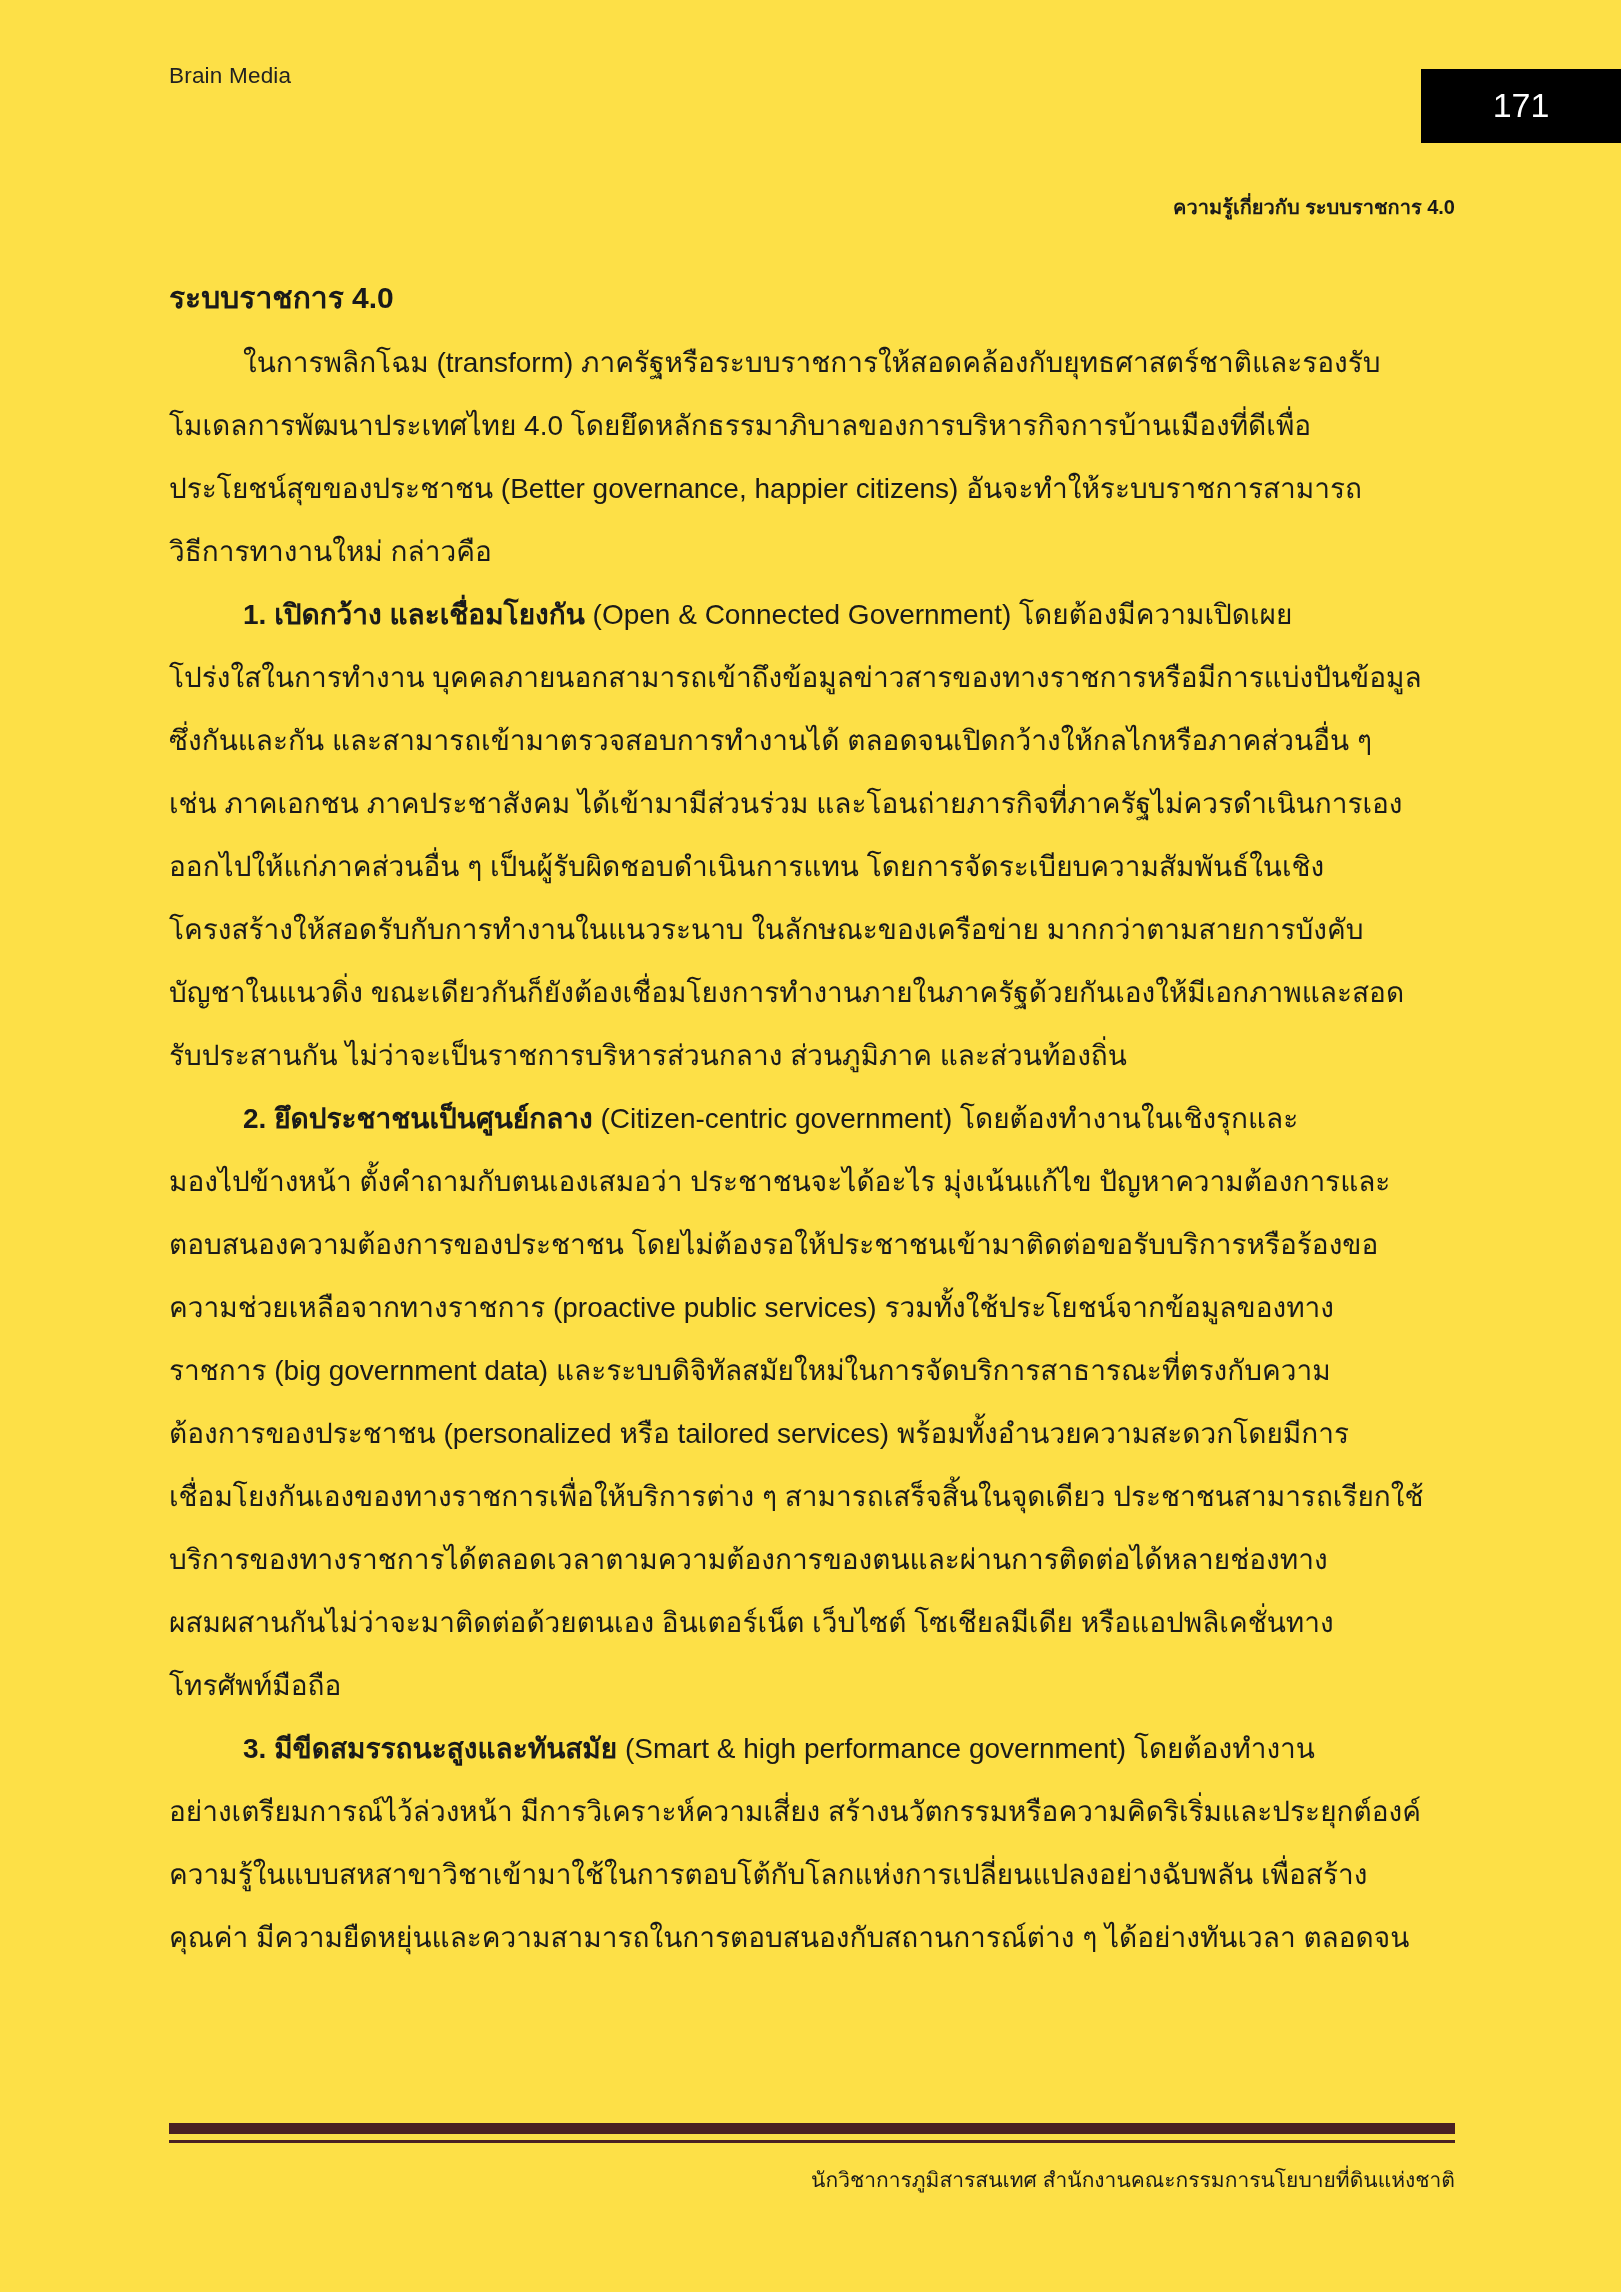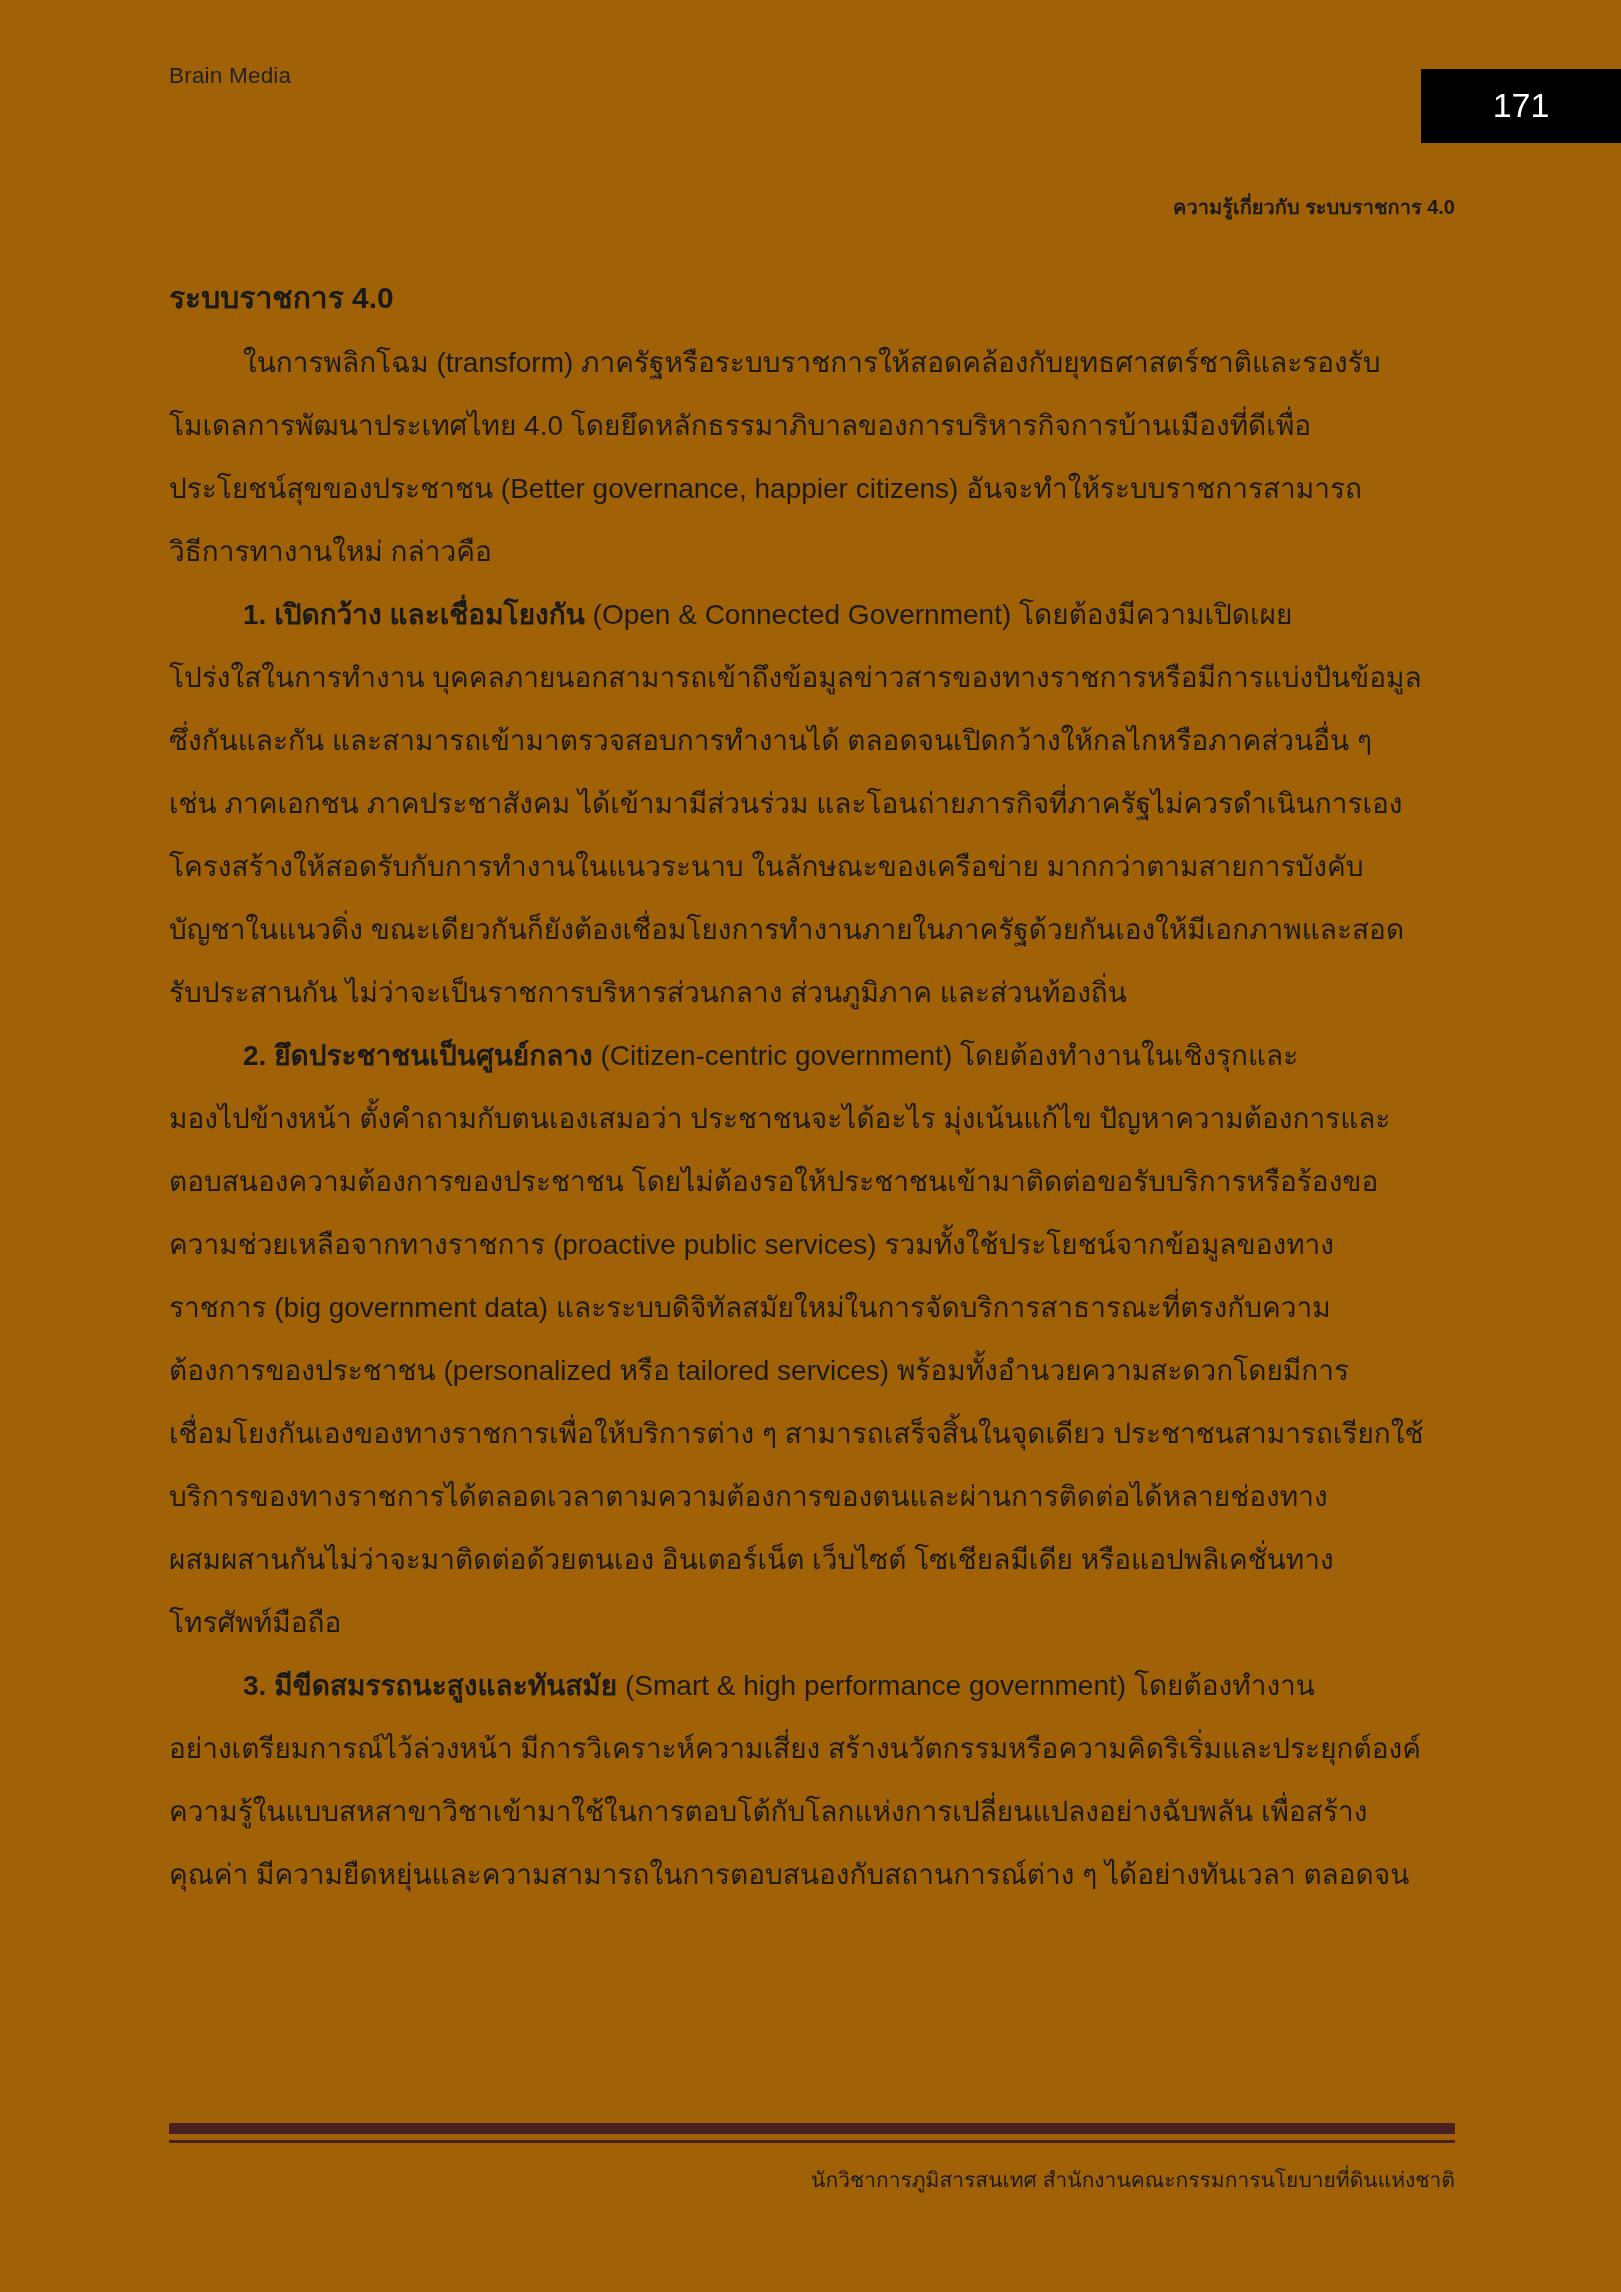--- a/index.html
+++ b/index.html
@@ -8,21 +8,21 @@
     width: 1621px;
     height: 2293px;
     position: relative;
     font-family: "Liberation Sans", "DejaVu Sans", sans-serif;
     color: #1a1a1a;
     overflow: hidden;
   }
   .page {
     position: absolute;
     inset: 0;
-    background: #a16207;
+    background: #fde047;
   }
   
   .header {
     position: absolute;
     top: 59px;
     left: 169px;
     right: 0;
     height: 88px;
   }
   .brand {
@@ -130,20 +130,21 @@
     <div class="line"><span class="bold-run"></span><span class="regular-run">วิธีการทางานใหม่ กล่าวคือ</span></div>
 
     <div class="line indent"><span class="bold-run">1. เปิดกว้าง และเชื่อมโยงกัน</span><span class="regular-run"> (Open &amp; Connected Government) โดยต้องมีความเปิดเผย</span></div>
 
     <div class="line"><span class="bold-run"></span><span class="regular-run">โปร่งใสในการทำงาน บุคคลภายนอกสามารถเข้าถึงข้อมูลข่าวสารของทางราชการหรือมีการแบ่งปันข้อมูล</span></div>
 
     <div class="line"><span class="bold-run"></span><span class="regular-run">ซึ่งกันและกัน และสามารถเข้ามาตรวจสอบการทำงานได้ ตลอดจนเปิดกว้างให้กลไกหรือภาคส่วนอื่น ๆ</span></div>
 
     <div class="line"><span class="bold-run"></span><span class="regular-run">เช่น ภาคเอกชน ภาคประชาสังคม ได้เข้ามามีส่วนร่วม และโอนถ่ายภารกิจที่ภาครัฐไม่ควรดำเนินการเอง</span></div>
 
+    <div class="line"><span class="bold-run"></span><span class="regular-run">ออกไปให้แก่ภาคส่วนอื่น ๆ เป็นผู้รับผิดชอบดำเนินการแทน โดยการจัดระเบียบความสัมพันธ์ในเชิง</span></div>
 
     <div class="line"><span class="bold-run"></span><span class="regular-run">โครงสร้างให้สอดรับกับการทำงานในแนวระนาบ ในลักษณะของเครือข่าย มากกว่าตามสายการบังคับ</span></div>
 
     <div class="line"><span class="bold-run"></span><span class="regular-run">บัญชาในแนวดิ่ง ขณะเดียวกันก็ยังต้องเชื่อมโยงการทำงานภายในภาครัฐด้วยกันเองให้มีเอกภาพและสอด</span></div>
 
     <div class="line"><span class="bold-run"></span><span class="regular-run">รับประสานกัน ไม่ว่าจะเป็นราชการบริหารส่วนกลาง ส่วนภูมิภาค และส่วนท้องถิ่น</span></div>
 
     <div class="line indent"><span class="bold-run">2. ยึดประชาชนเป็นศูนย์กลาง</span><span class="regular-run"> (Citizen-centric government) โดยต้องทำงานในเชิงรุกและ</span></div>
 
     <div class="line"><span class="bold-run"></span><span class="regular-run">มองไปข้างหน้า ตั้งคำถามกับตนเองเสมอว่า ประชาชนจะได้อะไร มุ่งเน้นแก้ไข ปัญหาความต้องการและ</span></div>

